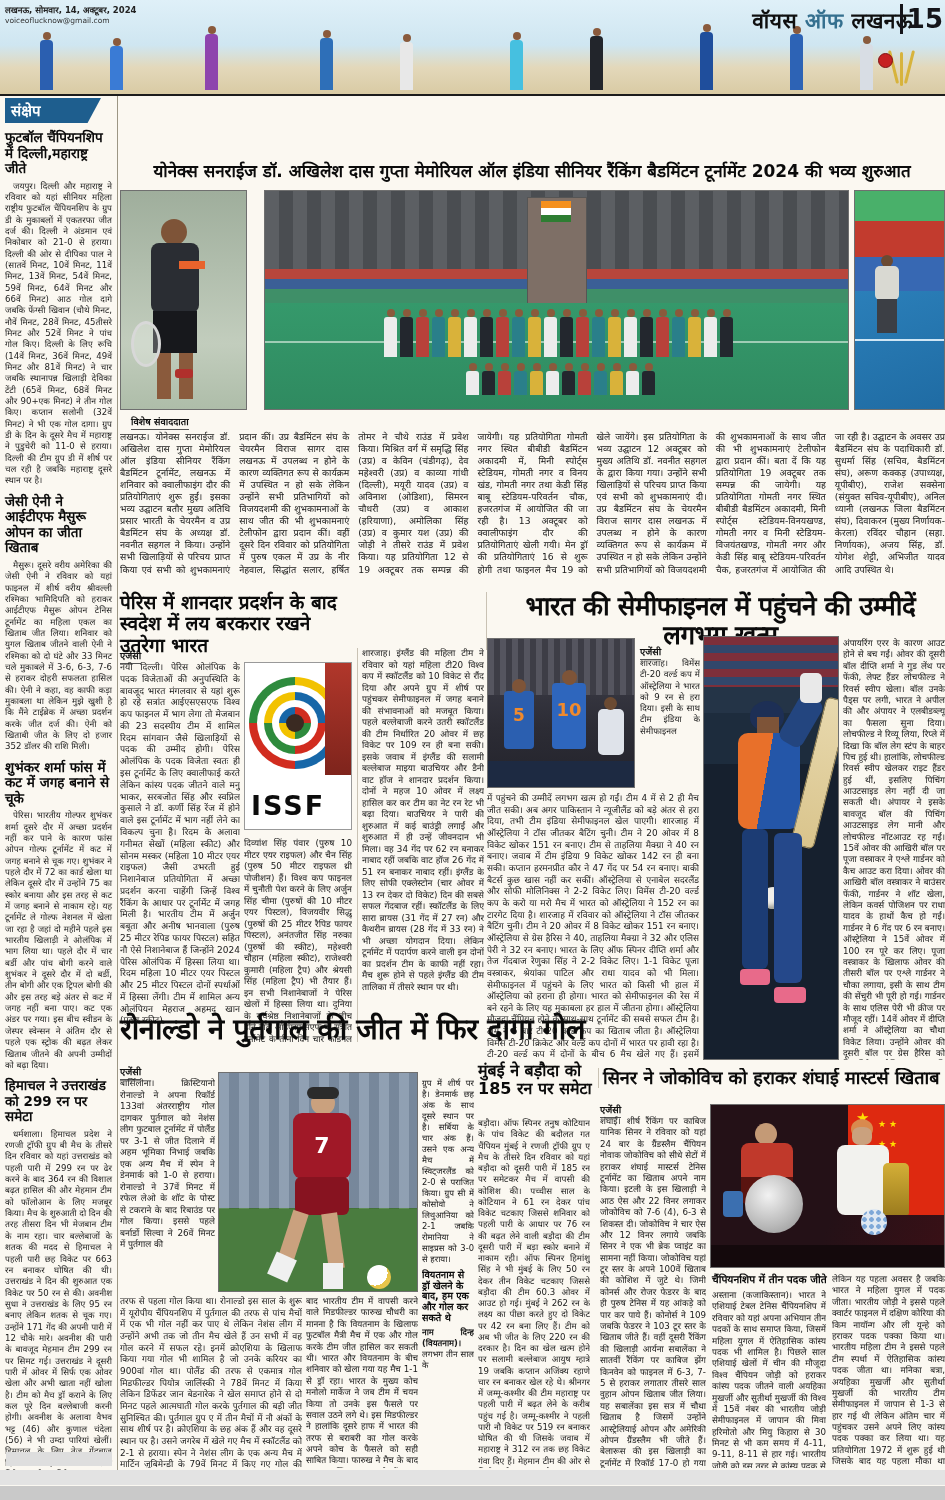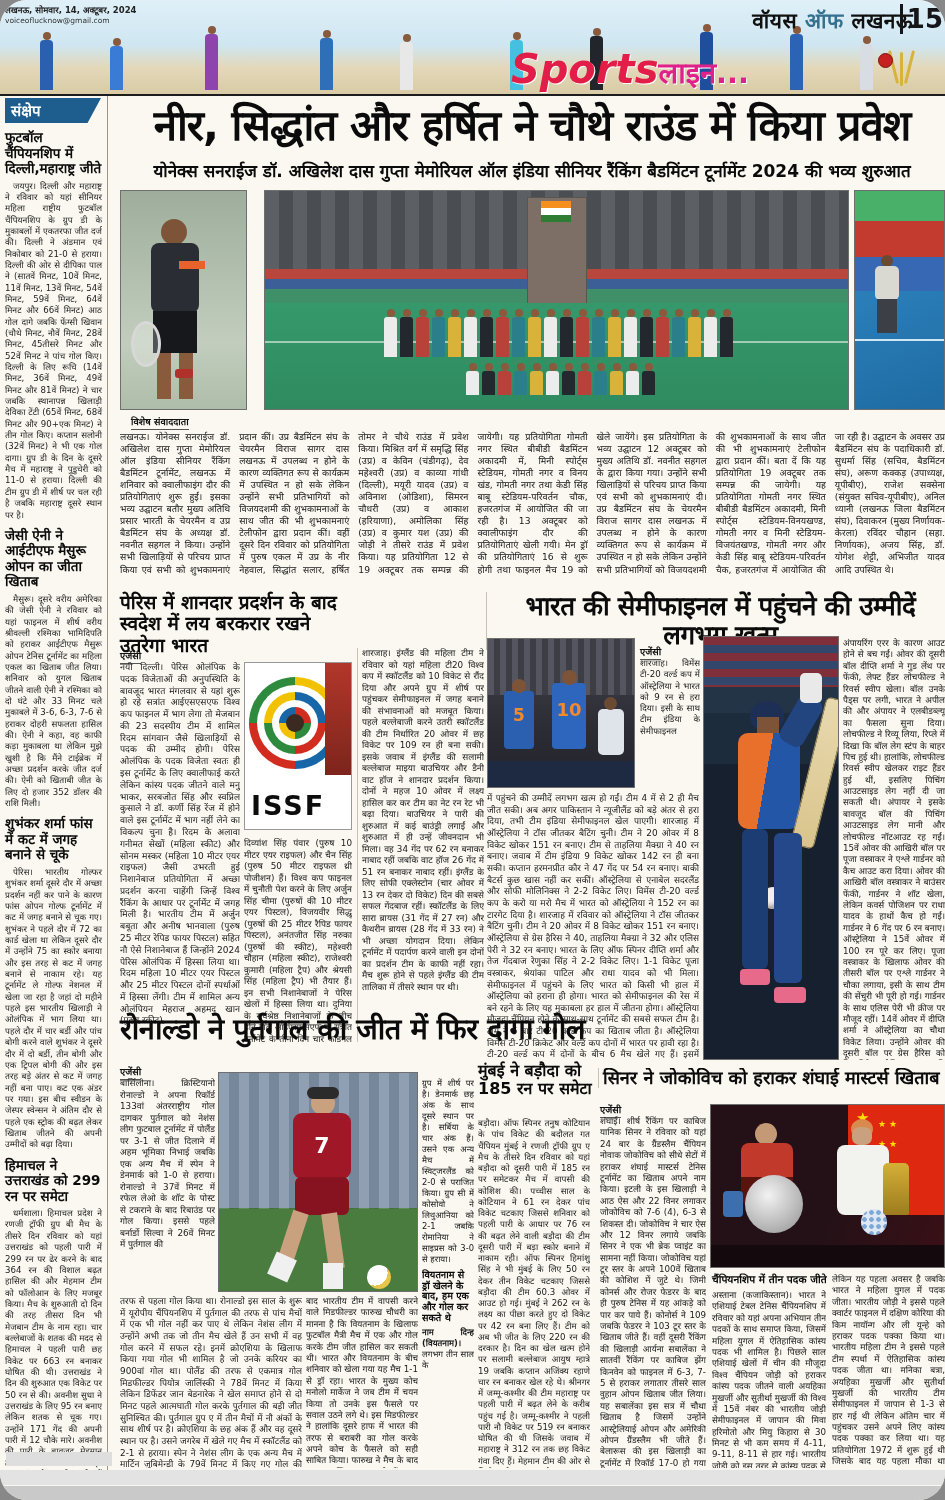--- a/index.html
+++ b/index.html
@@ -1,17 +1,17 @@
 <!DOCTYPE html>
 <html lang="hi"><head>
 <meta charset="utf-8">
 <style>
   html,body{margin:0;padding:0;background:#888;}
   .page{position:relative;width:945px;height:1500px;background:#fbf8f1;margin:0 auto;overflow:hidden;
-        font-family:"DejaVu Sans","Liberation Sans",sans-serif;color:#1a1a1a;border-radius:27px;}
+        font-family:"DejaVu Sans","Liberation Sans",sans-serif;color:#1a1a1a;}
   .abs{position:absolute;}
   
   .masthead{left:0;top:0;width:945px;height:94px;border-bottom:2px solid #1c1c1c;
     background:linear-gradient(#dff0f8 0%,#cfe6f1 48%,#e3d8ba 72%,#d9cba4 100%);overflow:hidden;}
   .dateline{left:5px;top:4px;font-size:8.5px;font-weight:700;color:#222;}
   .email{left:5px;top:16px;font-size:7.5px;color:#333;}
   .brand{right:32px;top:6px;font-size:21px;font-weight:800;color:#101010;letter-spacing:.5px;position:absolute;}
   .brand .of{color:#35708f;}
   .pgnum{right:2px;top:4px;font-size:26px;font-weight:800;color:#15151a;border-left:3px solid #15151a;padding-left:4px;position:absolute;}
   .sportslogo{left:430px;top:46px;width:400px;text-align:center;}
@@ -20,21 +20,21 @@
   .hplayer{position:absolute;bottom:4px;width:13px;border-radius:4px 4px 0 0;}
   .hplayer::before{content:"";position:absolute;top:-8px;left:3px;width:8px;height:8px;border-radius:50%;background:#8a5a3c;}
   .wicket{position:absolute;width:3px;height:34px;background:#d7b33c;border-radius:2px;}
   .cricket-ball{position:absolute;width:13px;height:13px;border-radius:50%;background:#c62121;border:1px solid #7e1212;}
   
   .body-text{font-size:9px;line-height:1.31;text-align:justify;overflow:hidden;color:#191919;}
   .headline{font-weight:800;color:#0b0b0b;line-height:1.12;}
   .byline{font-weight:700;font-size:9.5px;color:#111;border-bottom:1px solid #555;display:inline-block;padding-bottom:1px;}
   .vr{border-left:1px solid #c9c2b4;}
   
-  .sidebar{left:0;top:96px;width:108px;height:1374px;border-right:1px solid #9c9684;padding:2px 5px 0 5px;box-sizing:border-box;overflow:hidden;}
+  .sidebar{left:0;top:96px;width:118px;height:1374px;border-right:1px solid #9c9684;padding:2px 5px 0 5px;box-sizing:border-box;overflow:hidden;}
   .brief-title{background:#1e5e8e;color:#fff;font-weight:800;font-size:15px;padding:2px 8px 3px 6px;width:82px;
                clip-path:polygon(0 0,100% 0,86% 100%,0 100%);margin-bottom:6px;}
   .side-head{font-size:13.5px;font-weight:800;line-height:1.15;margin:7px 0 4px 0;color:#0b0b0b;}
   .side-body{font-size:8.6px;line-height:1.32;text-align:justify;color:#1c1c1c;}
   .side-body::first-letter{margin-left:8px;}
   .sidebar-foot{left:6px;top:1452px;width:106px;height:14px;background:#dedede;}
   
   .photo{position:absolute;border:1px solid #6f6f6f;overflow:hidden;box-sizing:border-box;}
   .person{display:inline-block;width:13px;height:40px;border-radius:3px 3px 0 0;margin:0 1.5px;position:relative;vertical-align:bottom;}
   .person::before{content:"";position:absolute;top:-8px;left:3px;width:8px;height:8px;border-radius:50%;background:#8a5a3c;}
@@ -72,37 +72,35 @@
     <div class="hplayer" style="left:700px;height:58px;background:#1f4e9c"></div>
     <div class="wicket" style="right:42px;bottom:8px"></div>
     <div class="wicket" style="right:34px;bottom:10px;transform:rotate(14deg)"></div>
     <div class="wicket" style="right:50px;bottom:10px;transform:rotate(-14deg)"></div>
     <div class="cricket-ball" style="right:52px;bottom:26px"></div>
 
     <div class="abs dateline">लखनऊ, सोमवार, 14, अक्टूबर, 2024</div>
     <div class="abs email">voiceoflucknow@gmail.com</div>
     <div class="brand"><span>वॉयस</span> <span class="of">ऑफ</span> <span>लखनऊ</span></div>
     <div class="pgnum">15</div>
-    <div class="abs sportslogo"><span class="logo-en">Sports</span><span class="logo-hi">लाइन...</span></div>
   </div>
 
   <div class="abs sidebar">
     <div class="brief-title">संक्षेप</div>
     <div class="side-head">फुटबॉल चैंपियनशिप में दिल्ली,महाराष्ट्र जीते</div>
     <div class="side-body">जयपुर। दिल्ली और महाराष्ट्र ने रविवार को यहां सीनियर महिला राष्ट्रीय फुटबॉल चैंपियनशिप के ग्रुप डी के मुकाबलों में एकतरफा जीत दर्ज की। दिल्ली ने अंडमान एवं निकोबार को 21-0 से हराया। दिल्ली की ओर से दीपिका पाल ने (सातवें मिनट, 10वें मिनट, 11वें मिनट, 13वें मिनट, 54वें मिनट, 59वें मिनट, 64वें मिनट और 66वें मिनट) आठ गोल दागे जबकि फेंग्सी खिवान (चौथे मिनट, नौवें मिनट, 28वें मिनट, 45तीसरे मिनट और 52वें मिनट ने पांच गोल किए। दिल्ली के लिए रूचि (14वें मिनट, 36वें मिनट, 49वें मिनट और 81वें मिनट) ने चार जबकि स्थानापन्न खिलाड़ी देविका टेंटी (65वें मिनट, 68वें मिनट और 90+एक मिनट) ने तीन गोल किए। कप्तान सलोनी (32वें मिनट) ने भी एक गोल दागा। ग्रुप डी के दिन के दूसरे मैच में महाराष्ट्र ने पुडुचेरी को 11-0 से हराया। दिल्ली की टीम ग्रुप डी में शीर्ष पर चल रही है जबकि महाराष्ट्र दूसरे स्थान पर है।</div>
     <div class="side-head">जेसी ऐनी ने आईटीएफ मैसुरू ओपन का जीता खिताब</div>
     <div class="side-body">मैसुरू। दूसरे वरीय अमेरिका की जेसी ऐनी ने रविवार को यहां फाइनल में शीर्ष वरीय श्रीवल्ली रश्मिका भामिदिपति को हराकर आईटीएफ मैसुरू ओपन टेनिस टूर्नामेंट का महिला एकल का खिताब जीत लिया। शनिवार को युगल खिताब जीतने वाली ऐनी ने रश्मिका को दो घंटे और 33 मिनट चले मुकाबले में 3-6, 6-3, 7-6 से हराकर दोहरी सफलता हासिल की। ऐनी ने कहा, वह काफी कड़ा मुकाबला था लेकिन मुझे खुशी है कि मैंने टाईब्रेक में अच्छा प्रदर्शन करके जीत दर्ज की। ऐनी को खिताबी जीत के लिए दो हजार 352 डॉलर की राशि मिली।</div>
     <div class="side-head">शुभंकर शर्मा फांस में कट में जगह बनाने से चूके</div>
     <div class="side-body">पेरिस। भारतीय गोल्फर शुभंकर शर्मा दूसरे दौर में अच्छा प्रदर्शन नहीं कर पाने के कारण फांस ओपन गोल्फ टूर्नामेंट में कट में जगह बनाने से चूक गए। शुभंकर ने पहले दौर में 72 का कार्ड खेला था लेकिन दूसरे दौर में उन्होंने 75 का स्कोर बनाया और इस तरह से कट में जगह बनाने से नाकाम रहे। यह टूर्नामेंट ले गोल्फ नेशनल में खेला जा रहा है जहां दो महीने पहले इस भारतीय खिलाड़ी ने ओलंपिक में भाग लिया था। पहले दौर में चार बर्डी और पांच बोगी करने वाले शुभंकर ने दूसरे दौर में दो बर्डी, तीन बोगी और एक ट्रिपल बोगी की और इस तरह बड़े अंतर से कट में जगह नहीं बना पाए। कट एक अंडर पर गया। इस बीच स्वीडन के जेस्पर स्वेन्सन ने अंतिम दौर से पहले एक स्ट्रोक की बढ़त लेकर खिताब जीतने की अपनी उम्मीदों को बढ़ा दिया।</div>
     <div class="side-head">हिमाचल ने उत्तराखंड को 299 रन पर समेटा</div>
     <div class="side-body">धर्मशाला। हिमाचल प्रदेश ने रणजी ट्रॉफी ग्रुप बी मैच के तीसरे दिन रविवार को यहां उत्तराखंड को पहली पारी में 299 रन पर ढेर करने के बाद 364 रन की विशाल बढ़त हासिल की और मेहमान टीम को फॉलोआन के लिए मजबूर किया। मैच के शुरुआती दो दिन की तरह तीसरा दिन भी मेजबान टीम के नाम रहा। चार बल्लेबाजों के शतक की मदद से हिमाचल ने पहली पारी छह विकेट पर 663 रन बनाकर घोषित की थी। उत्तराखंड ने दिन की शुरुआत एक विकेट पर 50 रन से की। अवनीश सुधा ने उत्तराखंड के लिए 95 रन बनाए लेकिन शतक से चूक गए। उन्होंने 171 गेंद की अपनी पारी में 12 चौके मारे। अवनीश की पारी के बावजूद मेहमान टीम 299 रन पर सिमट गई। उत्तराखंड ने दूसरी पारी में ओवर में सिर्फ एक ओवर खेला और अभी खाता नहीं खोला है। टीम को मैच ड्रॉ कराने के लिए कल पूरे दिन बल्लेबाजी करनी होगी। अवनीश के अलावा वैभव भट्ट (46) और कुणाल चंदेला (56) ने भी उम्दा पारियां खेलीं। हिमाचल के लिए तेज गेंदबाज दिवेश शर्मा (47 रन पर तीन विकेट) तीन विकेट चटकाकर सबसे सफल गेंदबाज रहे जबकि अर्पित गुलेरिया (36 रन पर दो विकेट), वैभव अरोड़ा (54 रन पर दो विकेट) और मयंक डागर (65 रन पर दो विकेट) ने दो-दो विकेट चटकाए। सिकंदराबाद में गुजरात ने हैदराबाद को 297 रन का लक्ष्य दिया।</div>
   </div>
   <div class="abs sidebar-foot"></div>
 
-  <div class="abs headline" style="left:122px;top:102px;width:820px;font-size:42px;text-align:center;letter-spacing:-1px">नीर, सिद्धांत और हर्षित ने चौथे राउंड में किया प्रवेश</div>
   <div class="abs headline" style="left:122px;top:162px;width:820px;font-size:17px;text-align:center">योनेक्स सनराईज डॉ. अखिलेश दास गुप्ता मेमोरियल ऑल इंडिया सीनियर रैंकिंग बैडमिंटन टूर्नामेंट 2024 की भव्य शुरुआत</div>
 
   <div class="photo" style="left:120px;top:190px;width:127px;height:220px;background:linear-gradient(#9fae9c,#c2cdbd 70%,#aebda9)">
     <div class="abs" style="left:40px;top:28px;width:26px;height:26px;border-radius:50%;background:#7e5438"></div>
     <div class="abs" style="left:30px;top:52px;width:48px;height:70px;border-radius:8px;background:#2a2d33"></div>
     <div class="abs" style="left:58px;top:70px;width:26px;height:8px;background:#e8632c"></div>
     <div class="abs" style="left:32px;top:120px;width:44px;height:42px;background:#17181c"></div>
     <div class="abs" style="left:36px;top:162px;width:14px;height:46px;background:#8a5a3c"></div>
     <div class="abs" style="left:58px;top:162px;width:14px;height:46px;background:#8a5a3c"></div>
     <div class="abs" style="left:54px;top:178px;width:18px;height:9px;background:#b0302c;border-radius:3px"></div>

